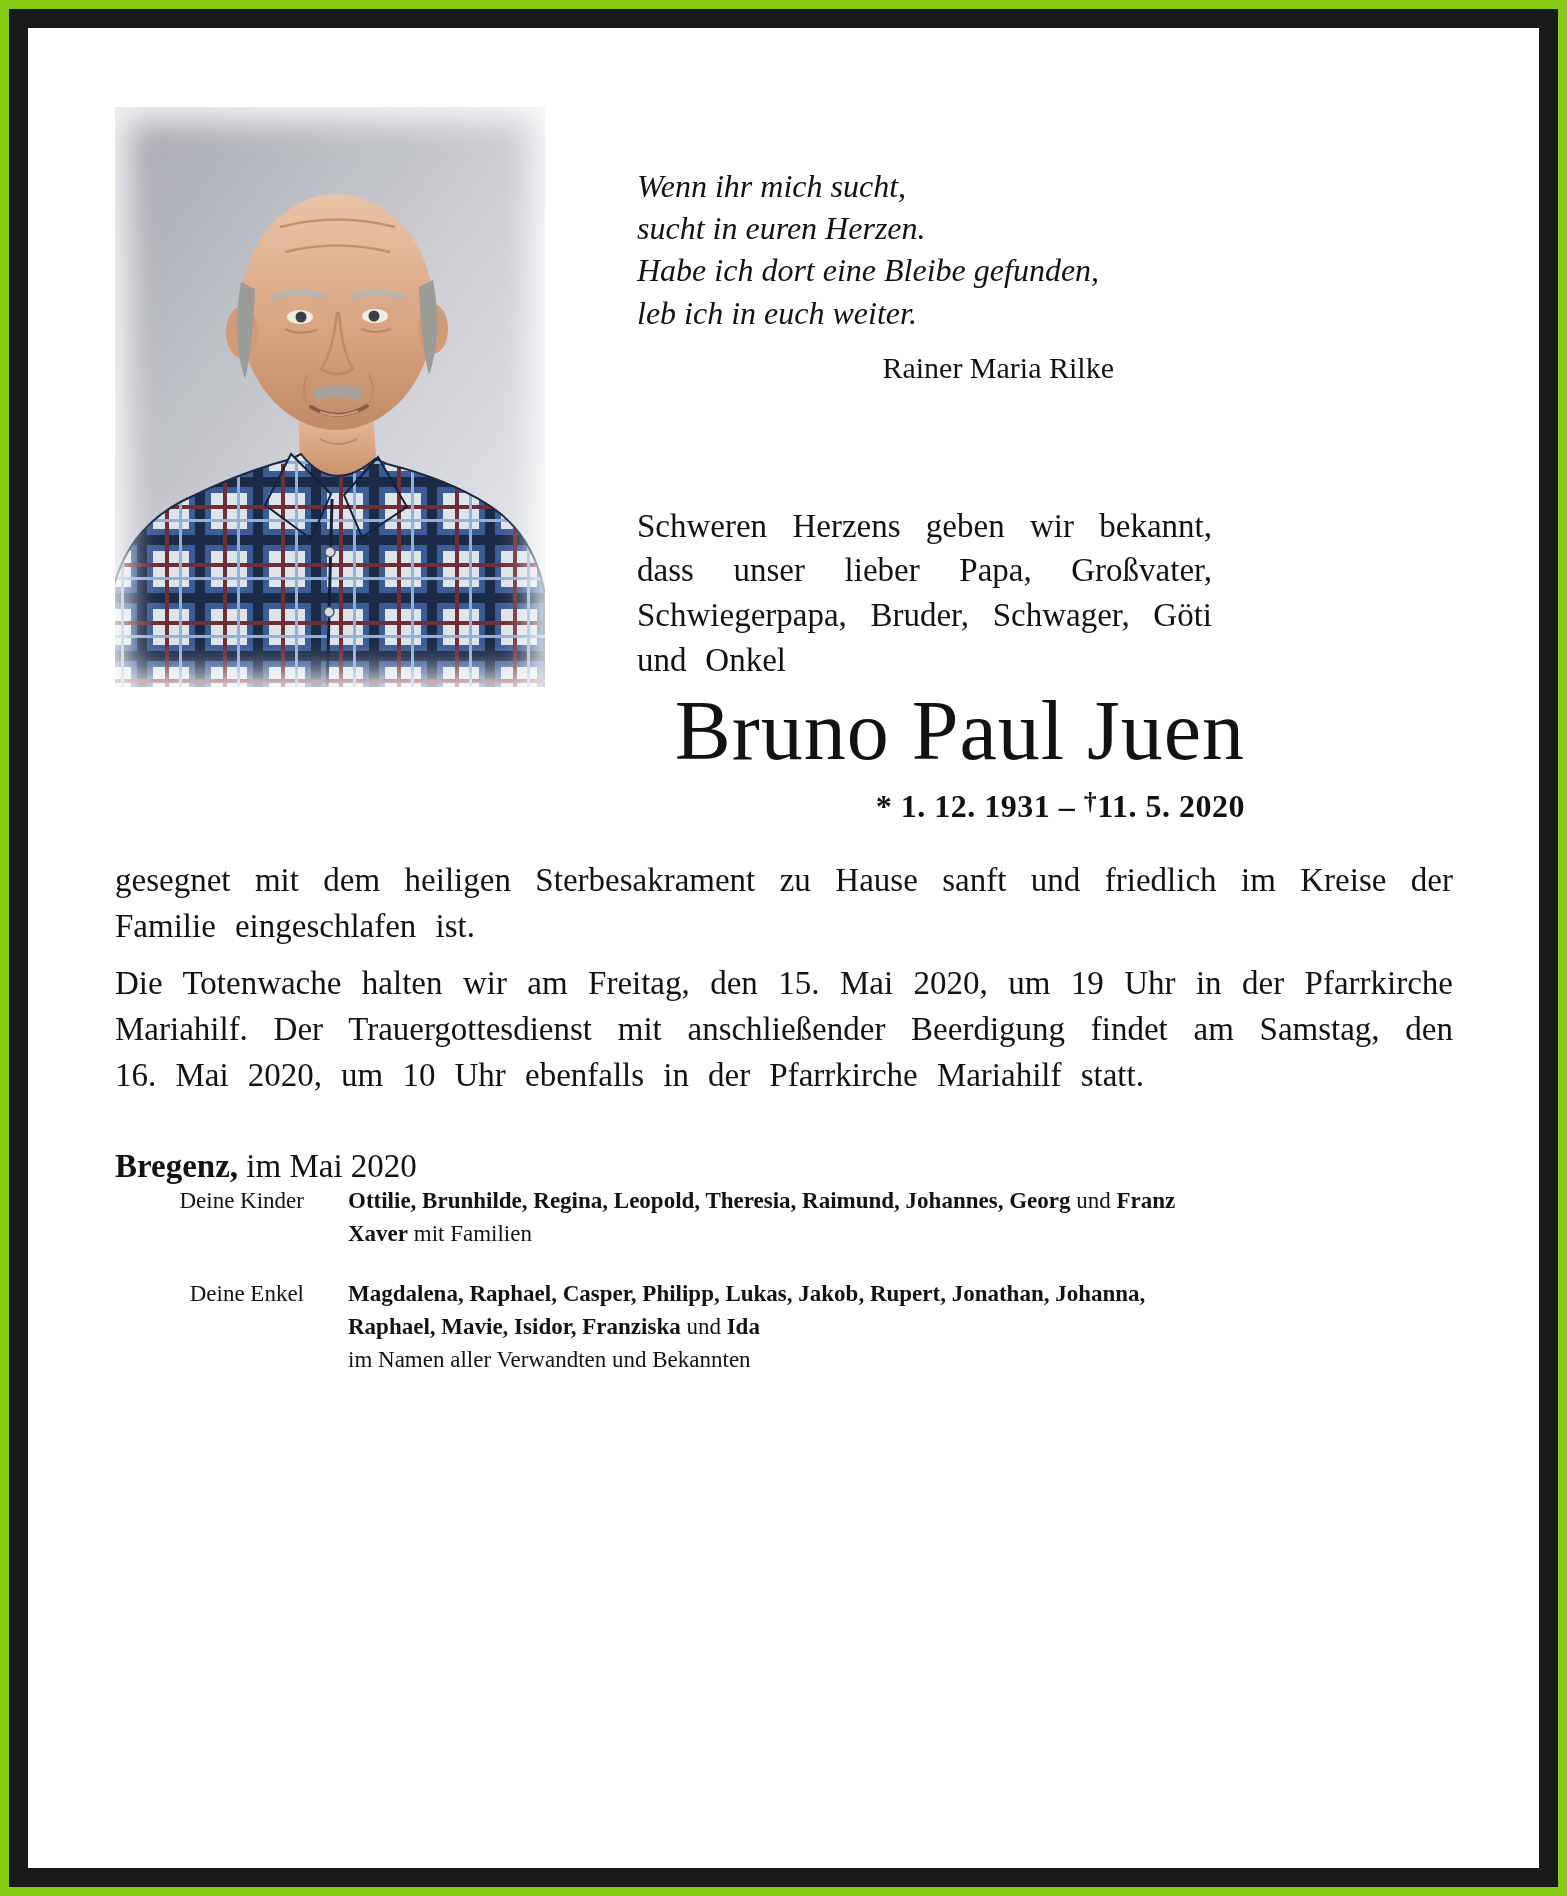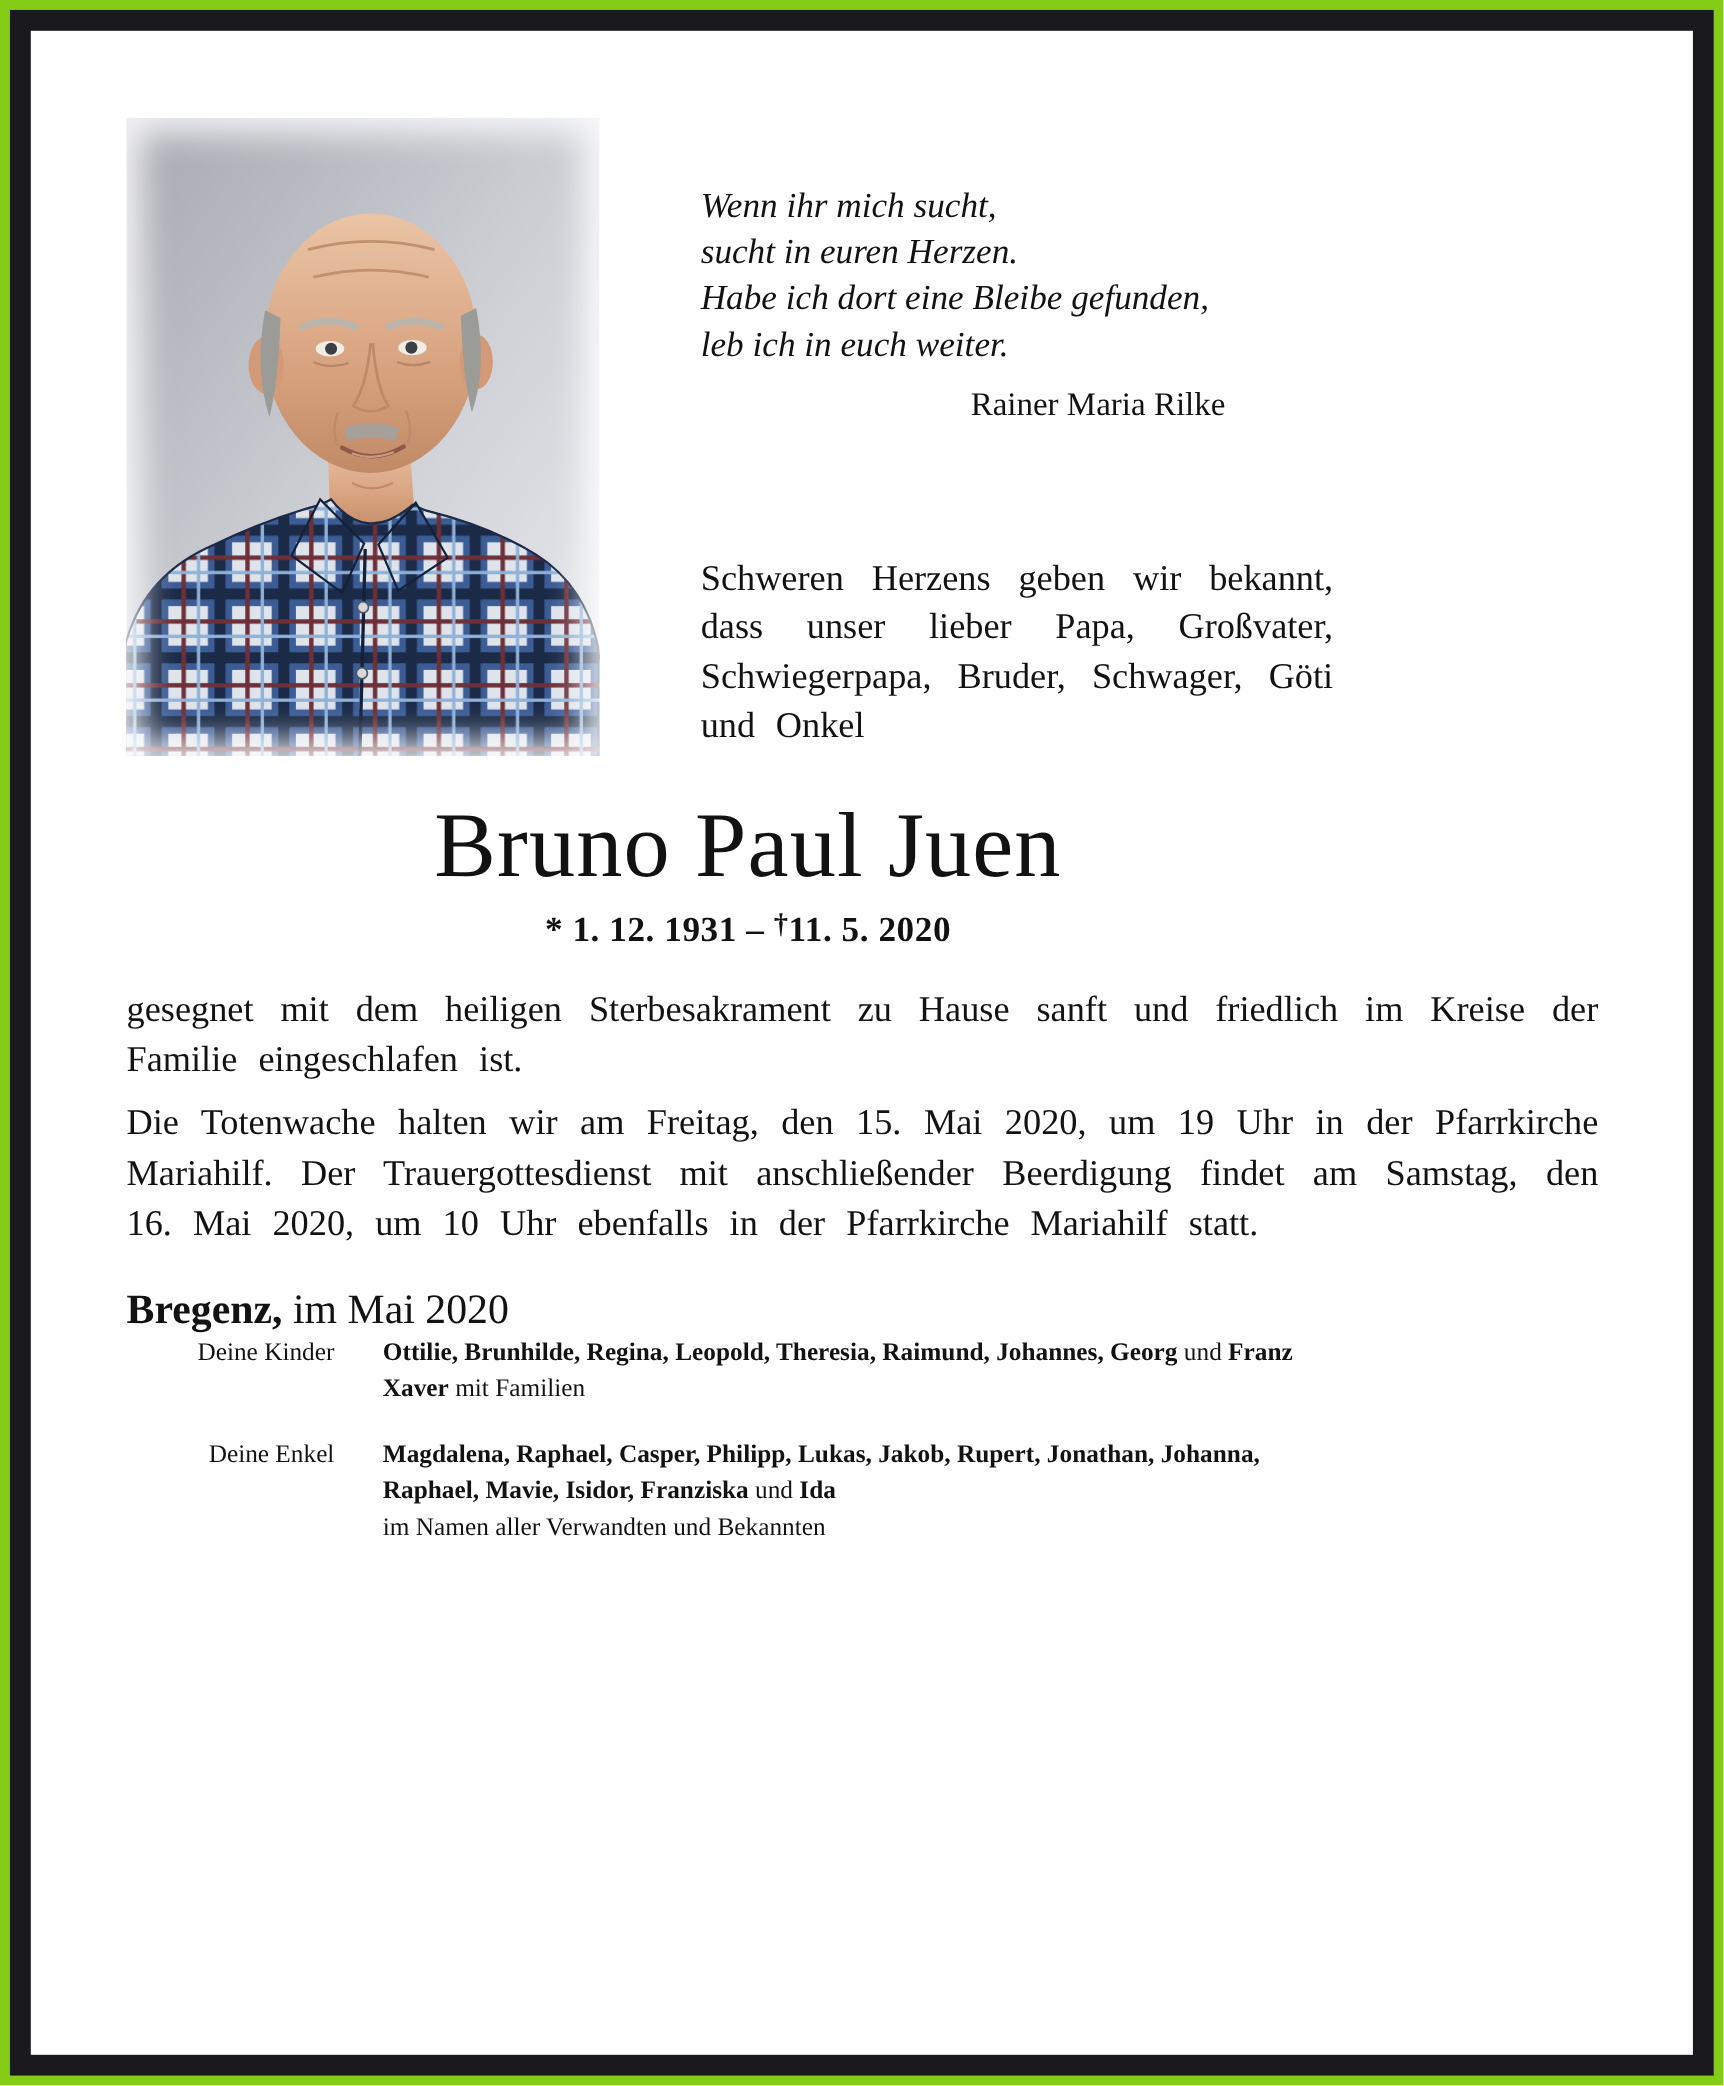--- a/index.html
+++ b/index.html
@@ -40,37 +40,37 @@
     font-style:normal; font-size:30px;
     margin-top:14px; text-align:right; padding-right:98px;
   }
   .announcement {
     margin-top:auto;
     font-size:33px; line-height:1.36;
     text-align:justify; word-spacing:0.32em;
   }
 
   
-  .name-block { width:1130px; text-align:center; margin-top:38px; }
+  .name-block { width:1130px; text-align:right; }
   .deceased-name {
     font-size:84px; font-weight:normal; line-height:1.05;
     letter-spacing:1px;
   }
   .dates { font-size:32px; font-weight:bold; margin-top:12px; letter-spacing:0.5px; }
   .dates .sup { vertical-align:7px; font-size:26px; }
 
   
   .body-par {
     font-size:33px; line-height:1.4;
     text-align:justify; word-spacing:0.33em;
     margin-top:32px;
   }
   .body-par + .body-par { margin-top:10px; }
 
-  .place-line { margin-top:33px; font-size:38px; }
+  .place-line { margin-top:50px; font-size:33px; }
   .place-line .b { font-weight:bold; }
 
   
   .family {
     font-size:23px; line-height:1.42;
     display:grid; grid-template-columns:205px 1fr; row-gap:0;gap:28px;
   }
   .family-label { text-align:right; padding-right:16px; white-space:nowrap; }
   .family-names { max-width:880px; }
   .b { font-weight:bold; }

